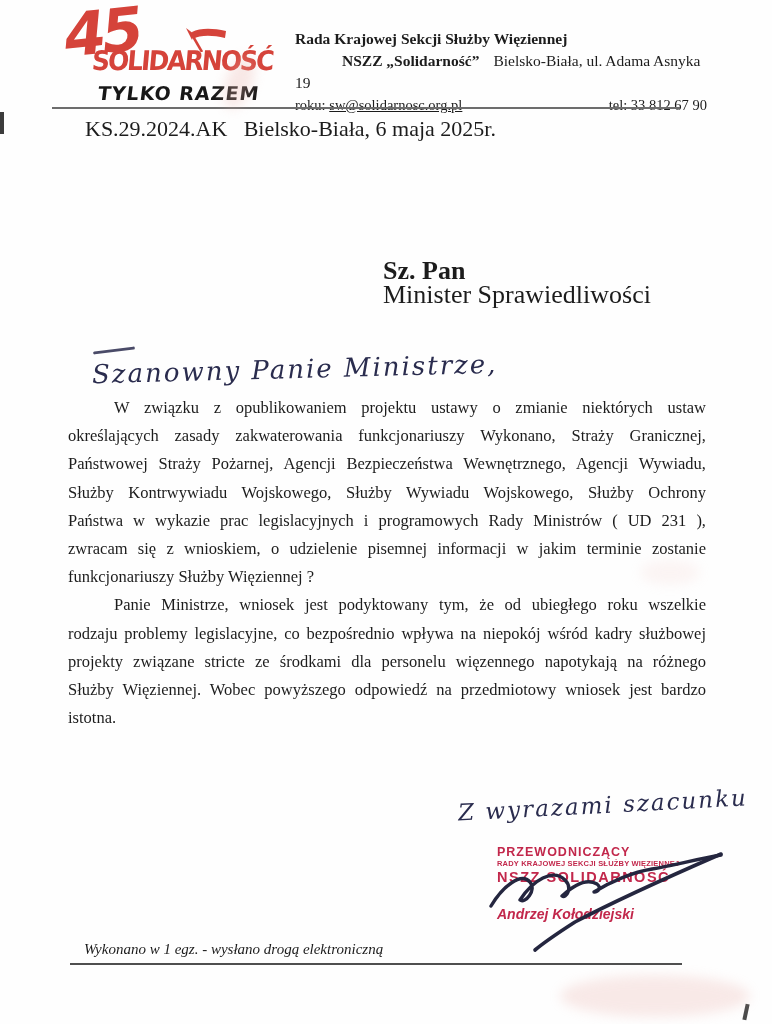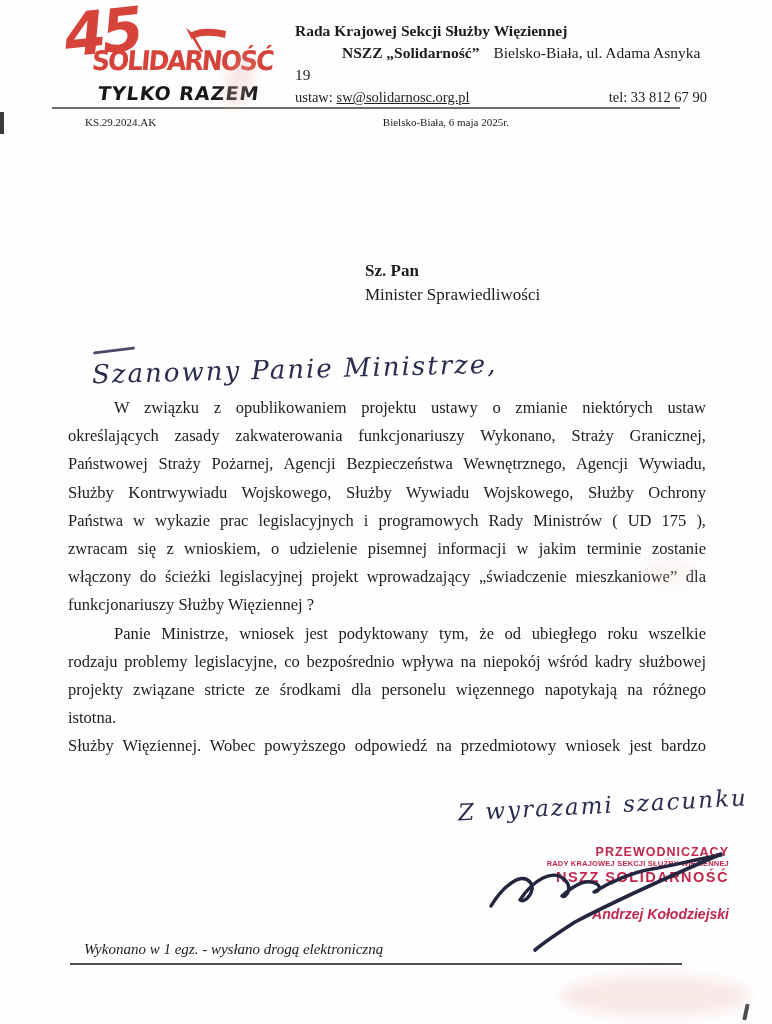--- a/index.html
+++ b/index.html
@@ -18,48 +18,48 @@
     position:absolute;left:28px;top:36px;font-family:"DejaVu Sans", sans-serif;
     font-weight:800;font-size:25px;line-height:1;letter-spacing:-2px;
     transform:skewX(-5deg) scaleY(1.08);white-space:nowrap;
   }
   .logo-flag{position:absolute;left:118px;top:14px;width:48px;height:26px;}
   .logo-slogan{
     position:absolute;left:34px;top:70px;font-family:"DejaVu Sans", sans-serif;
     font-weight:700;font-size:19px;letter-spacing:1px;color:#171717;
     transform:skewX(-7deg);white-space:nowrap;
   }
-  .org{position:absolute;left:295px;top:20px;width:412px;font-size:15.5px;line-height:22px;}
+  .org{position:absolute;left:295px;top:28px;width:412px;font-size:15.5px;line-height:22px;}
   .org-row1{font-weight:700;}
   .org-row2 .b{font-weight:700;margin-left:47px;}
   .org-row2 .gap{display:inline-block;width:14px;}
   .org-row3{display:flex;justify-content:space-between;font-size:14.5px;}
   .org-row3 a{color:#1c1c1c;text-decoration:underline;text-align:center;}
   .head-rule{position:absolute;left:52px;top:107px;width:628px;height:2px;background:#6d6d6d;}
-  .ref-row{position:absolute;left:0;top:116px;width:616px;height:24px;font-size:11px;}
+  .ref-row{position:absolute;left:0;top:116px;width:616px;height:24px;font-size:22px;}
   .ref-number{position:absolute;left:85px;}
-  .ref-date{position:absolute;right:107px;}
+  .ref-date{position:absolute;right:120px;}
   
-  .addressee{position:absolute;left:365px;top:259px;font-size:17px;line-height:24px;}
+  .addressee{position:absolute;left:383px;top:259px;font-size:26px;line-height:24px;}
   .addressee .b{font-weight:700;}
   
   .hand{
     font-family:"DejaVu Serif", serif;font-style:italic;
     letter-spacing:2px;white-space:nowrap;
   }
   .greeting{position:absolute;left:92px;top:354px;font-size:26px;transform:rotate(-1.5deg);}
   .pen-dash{position:absolute;left:93px;top:349px;width:42px;height:3px;border-radius:2px;transform:rotate(-7deg);opacity:.85;}
   .closing{position:absolute;left:458px;top:792px;font-size:23px;transform:rotate(-3deg);}
   
   .letter-body{position:absolute;left:68px;top:394px;width:638px;font-size:16.5px;}
   .letter-body .ln{line-height:28.2px;height:28.2px;white-space:nowrap;}
   .letter-body .jl{white-space:normal;text-align:justify;text-align-last:justify;}
   .letter-body .ind{text-indent:46px;}
   
-  .sig-block{position:absolute;left:497px;top:846px;width:232px;text-align:right;}
+  .sig-block{position:absolute;left:497px;top:846px;width:232px;text-align:left;}
   .stamp-l1{font-family:"Liberation Sans", sans-serif;font-weight:700;font-size:12.5px;letter-spacing:1px;line-height:13px;}
   .stamp-l2{font-family:"Liberation Sans", sans-serif;font-weight:700;font-size:7.5px;letter-spacing:.2px;line-height:10px;white-space:nowrap;}
   .stamp-l3{font-family:"Liberation Sans", sans-serif;font-weight:700;font-size:14.5px;letter-spacing:1.5px;line-height:16px;}
   .stamp-name{font-family:"Liberation Sans", sans-serif;font-weight:700;font-style:italic;font-size:14px;margin-top:21px;}
   .scrawl{position:absolute;left:-22px;top:-4px;width:268px;height:112px;pointer-events:none;}
   
   .footer-note{position:absolute;left:72px;top:941px;font-style:italic;font-size:15px;margin-left:12px;}
   .footer-rule{position:absolute;left:70px;top:963px;width:612px;height:2px;background:#4f4f4f;}
   
   .art-left-dash{position:absolute;left:0;top:112px;width:4px;height:22px;background:#3c3c3c;}
@@ -84,21 +84,21 @@
     <div class="logo-wordmark" style="color:#d5433a;">SOLIDARNOŚĆ</div>
     <div class="logo-slogan">TYLKO RAZEM</div>
   </div>
 
   <div class="org">
     <div class="org-row1">Rada Krajowej Sekcji Służby Więziennej</div>
     <div class="org-row2">
       <span class="b">NSZZ „Solidarność”</span><span class="gap"></span><span>Bielsko-Biała, ul. Adama Asnyka 19</span>
     </div>
     <div class="org-row3">
-      <span><span>ustaw: </span><a href="#">sw@solidarnosc.org.pl</a></span>
+      <span><span>roku: </span><a href="#">sw@solidarnosc.org.pl</a></span>
       <span>tel: 33 812 67 90</span>
     </div>
   </div>
 
   <div class="head-rule"></div>
 
   <div class="ref-row">
     <span class="ref-number">KS.29.2024.AK</span>
     <span class="ref-date">Bielsko-Biała, 6 maja 2025r.</span>
   </div>
@@ -109,29 +109,28 @@
   </div>
 
   <div class="pen-dash" style="background:#2a2c4e;"></div>
   <div class="hand greeting" style="color:#2a2c4e;">Szanowny Panie Ministrze,</div>
 
   <div class="letter-body">
     <div class="ln jl ind">W związku z opublikowaniem projektu ustawy o zmianie niektórych ustaw</div>
     <div class="ln jl">określających zasady zakwaterowania funkcjonariuszy Wykonano, Straży Granicznej,</div>
     <div class="ln jl">Państwowej Straży Pożarnej, Agencji Bezpieczeństwa Wewnętrznego, Agencji Wywiadu,</div>
     <div class="ln jl">Służby Kontrwywiadu Wojskowego, Służby Wywiadu Wojskowego, Służby Ochrony</div>
-    <div class="ln jl">Państwa w wykazie prac legislacyjnych i programowych Rady Ministrów ( UD 175 ),</div>
+    <div class="ln jl">Państwa w wykazie prac legislacyjnych i programowych Rady Ministrów ( UD 231 ),</div>
     <div class="ln jl">zwracam się z wnioskiem, o udzielenie pisemnej informacji w jakim terminie zostanie</div>
-    <div class="ln jl">włączony do ścieżki legislacyjnej projekt wprowadzający „świadczenie mieszkaniowe” dla</div>
     <div class="ln">funkcjonariuszy Służby Więziennej ?</div>
     <div class="ln jl ind">Panie Ministrze, wniosek jest podyktowany tym, że od ubiegłego roku wszelkie</div>
     <div class="ln jl">rodzaju problemy legislacyjne, co bezpośrednio wpływa na niepokój wśród kadry służbowej</div>
     <div class="ln jl">projekty związane stricte ze środkami dla personelu więzennego napotykają na różnego</div>
+    <div class="ln jl">Służby Więziennej. Wobec powyższego odpowiedź na przedmiotowy wniosek jest bardzo</div>
     <div class="ln">istotna.</div>
-    <div class="ln jl">Służby Więziennej. Wobec powyższego odpowiedź na przedmiotowy wniosek jest bardzo</div>
   </div>
 
   <div class="hand closing" style="color:#2a2c4e;">Z wyrazami szacunku</div>
 
   <div class="sig-block">
     <div class="stamp-l1" style="color:#c2274b;">PRZEWODNICZĄCY</div>
     <div class="stamp-l2" style="color:#c2274b;">RADY KRAJOWEJ SEKCJI SŁUŻBY WIĘZIENNEJ</div>
     <div class="stamp-l3" style="color:#c2274b;">NSZZ SOLIDARNOŚĆ</div>
     <div class="stamp-name" style="color:#c2274b;">Andrzej Kołodziejski</div>
     <svg class="scrawl" viewBox="0 0 268 112">

